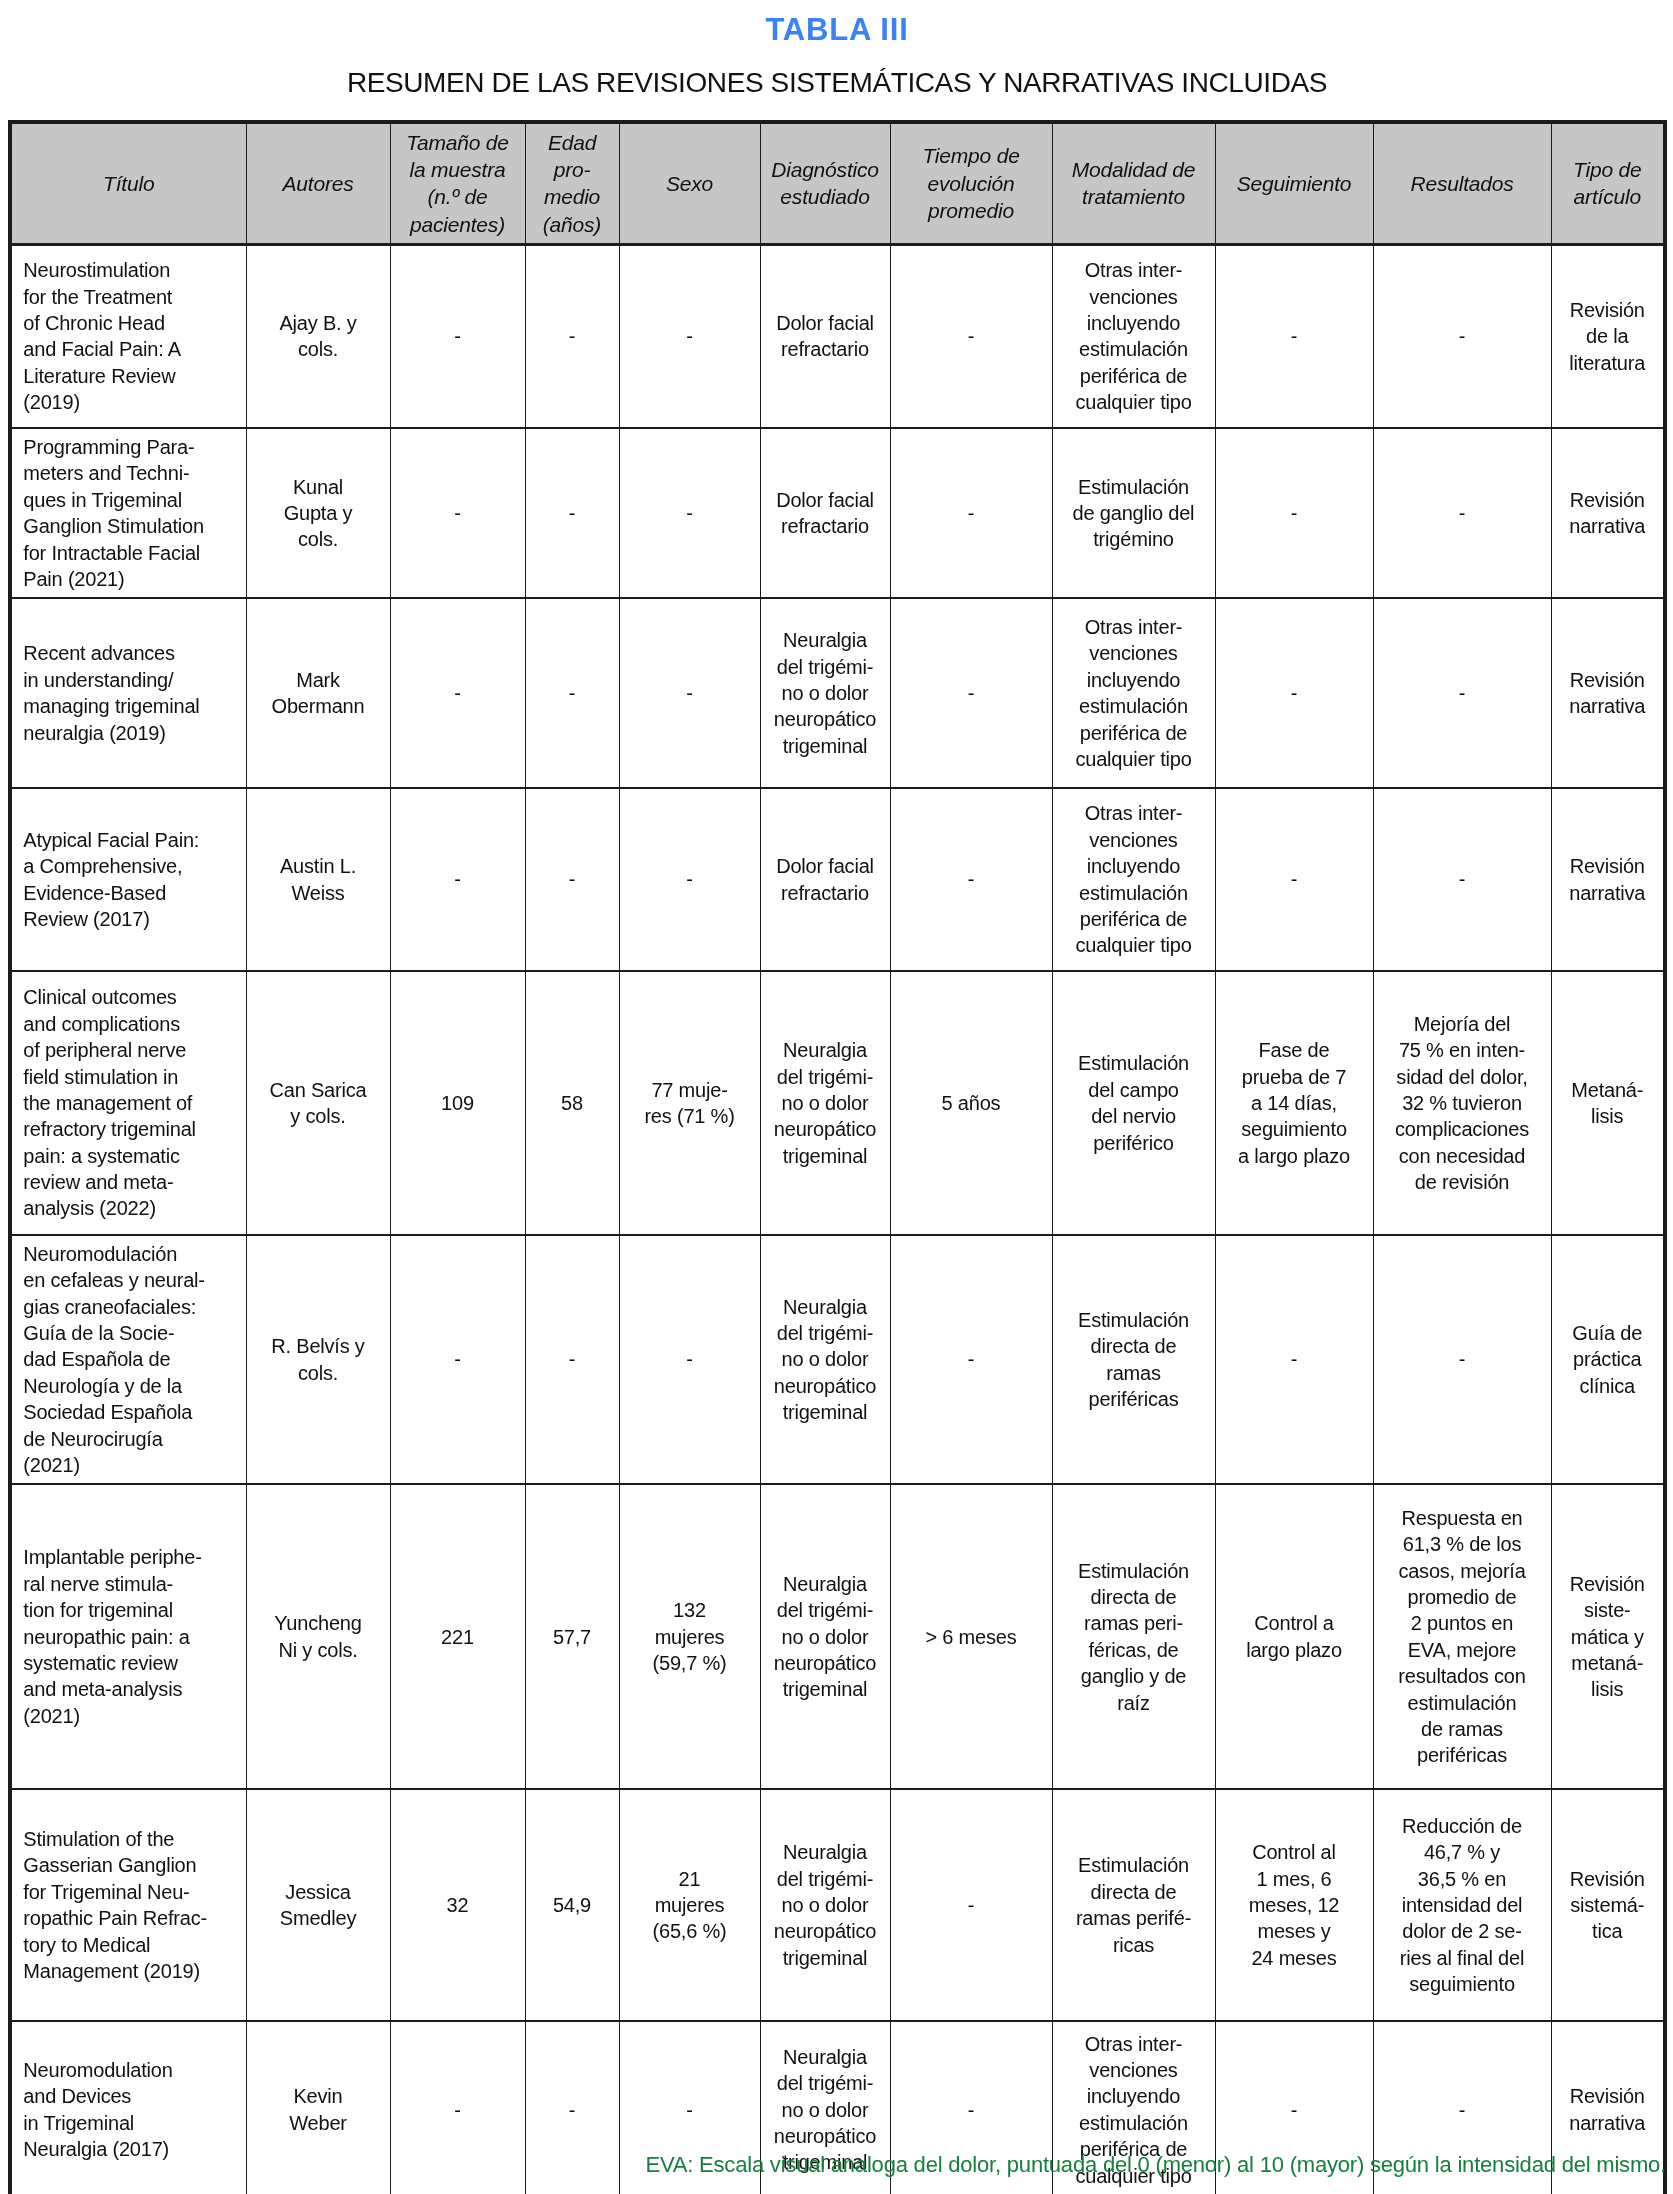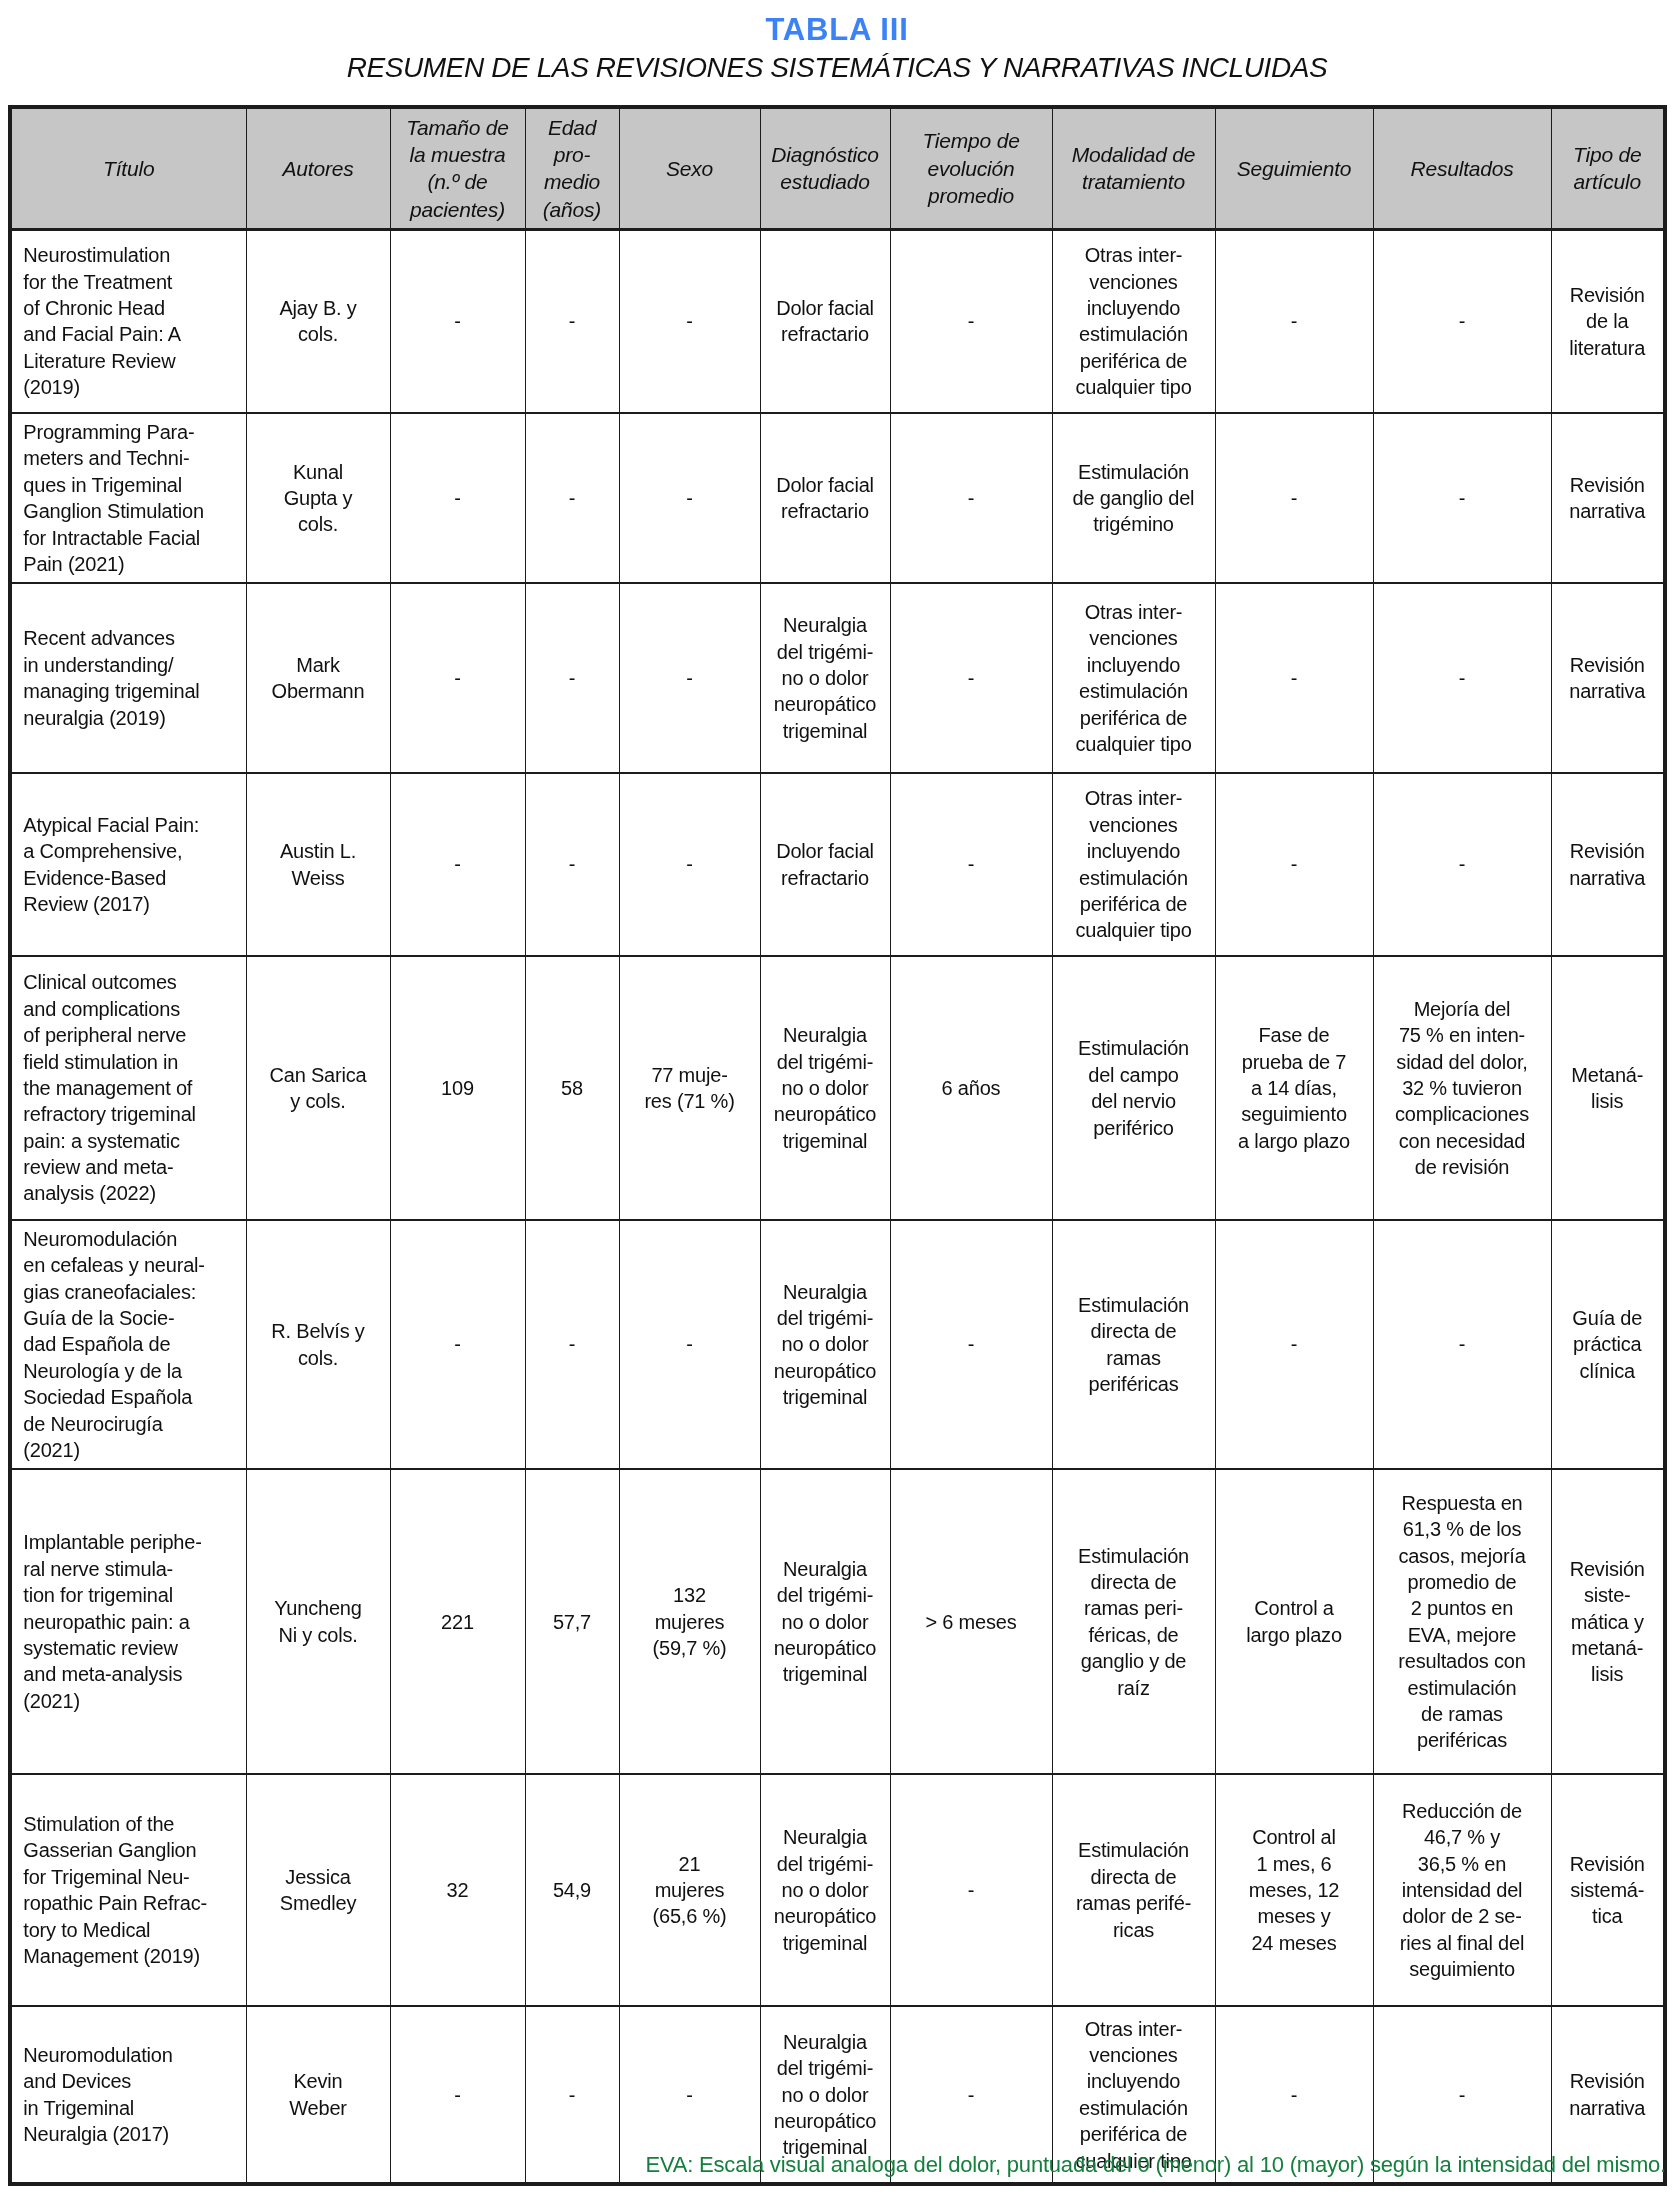--- a/index.html
+++ b/index.html
@@ -6,21 +6,21 @@
   body{
     width:1674px;height:2194px;position:relative;overflow:hidden;
     font-family:"Liberation Sans","DejaVu Sans",sans-serif;color:#111;
     -webkit-font-smoothing:antialiased;
   }
   .title-block{text-align:center;padding-top:13px;}
   .tabla-title{
     font-size:31px;font-weight:bold;color:#3b82f6;letter-spacing:0.8px;line-height:1.1;
   }
   .tabla-subtitle{
-    font-size:28px;font-weight:normal;color:#111;margin-top:6px;letter-spacing:-0.4px;line-height:1.1;font-style:italic;
+    font-size:28px;font-weight:normal;color:#111;margin-top:21px;letter-spacing:-0.4px;line-height:1.1;
   }
   table.summary{
     margin:21px 0 0 8px;border-collapse:collapse;table-layout:fixed;width:1658px;
     border:4px solid #1c1c1c;
   }
   th,td{
     border:1.6px solid #1c1c1c;vertical-align:middle;text-align:center;
     white-space:pre-line;padding:4.8px 6.4px;box-sizing:border-box;
     letter-spacing:-0.2px;overflow:hidden;
   }
@@ -202,21 +202,21 @@
 y cols.</td>
           <td>109</td>
           <td>58</td>
           <td>77 muje-
 res (71 %)</td>
           <td>Neuralgia
 del trigémi-
 no o dolor
 neuropático
 trigeminal</td>
-          <td>6 años</td>
+          <td>5 años</td>
           <td>Estimulación
 del campo
 del nervio
 periférico</td>
           <td>Fase de
 prueba de 7
 a 14 días,
 seguimiento
 a largo plazo</td>
           <td>Mejoría del

